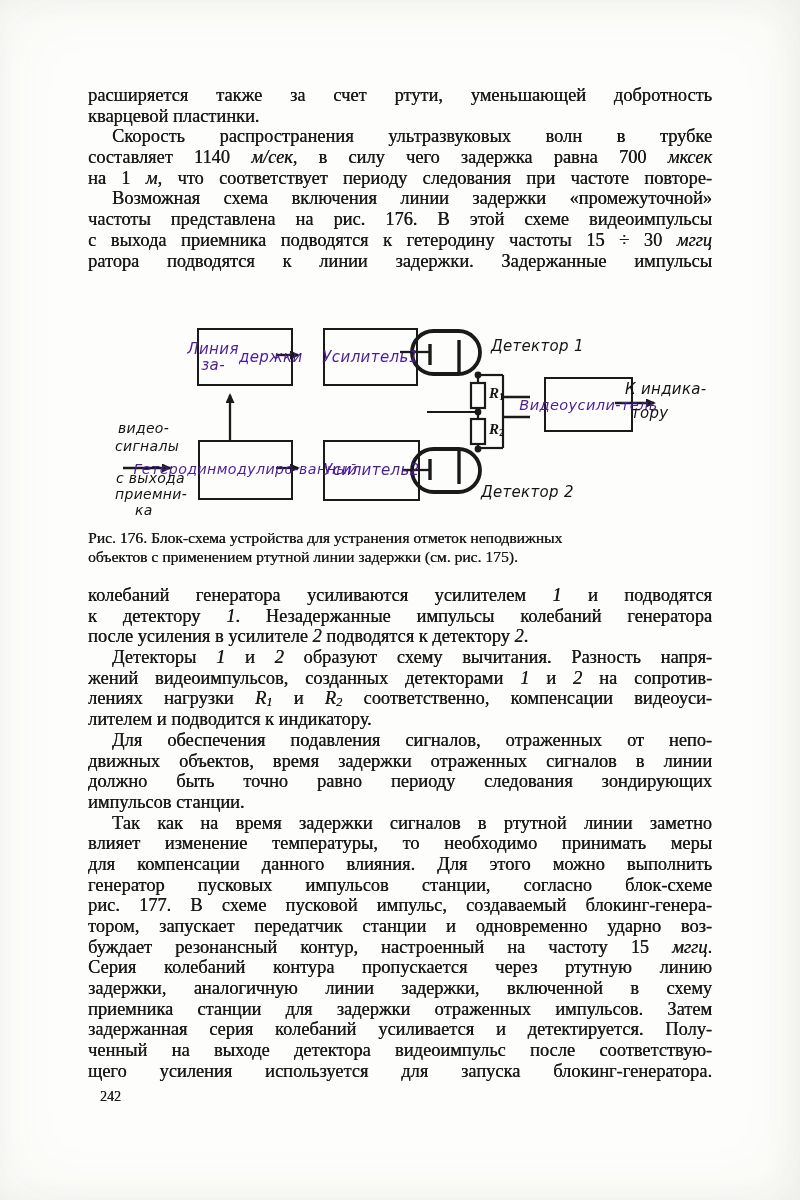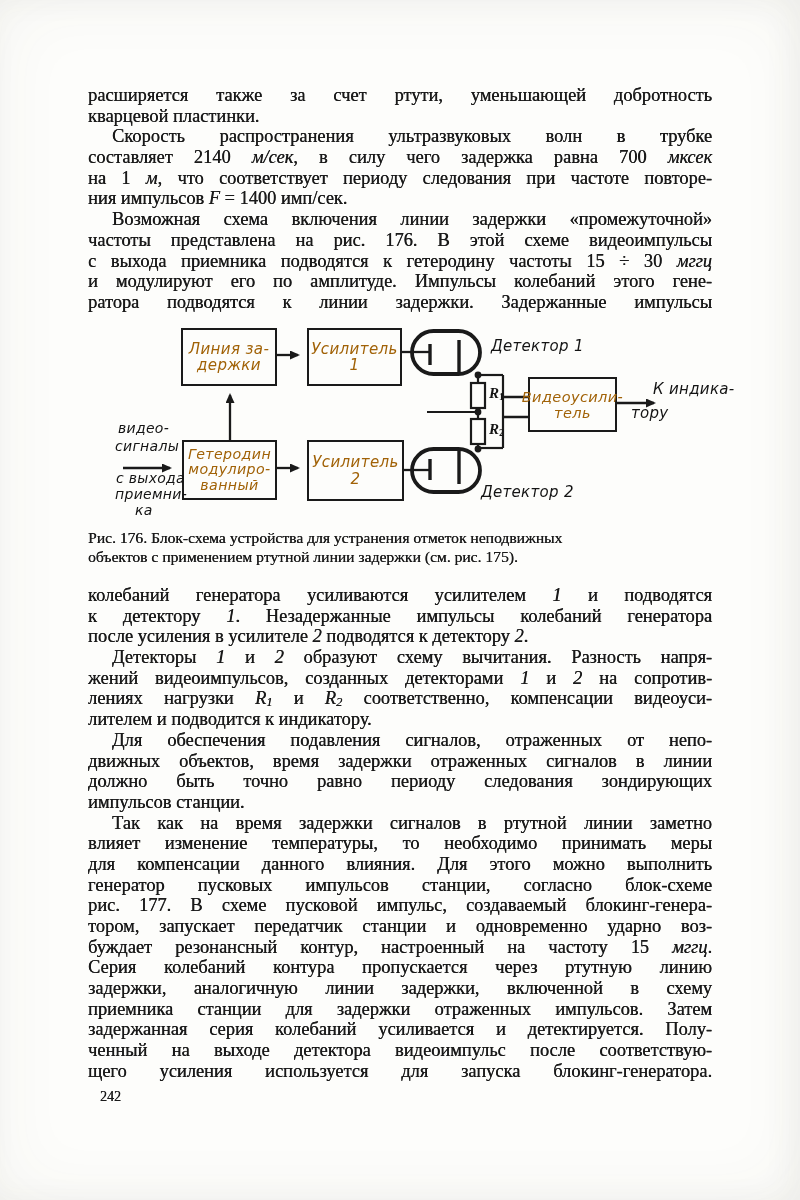--- a/index.html
+++ b/index.html
@@ -28,23 +28,23 @@
   }
   .line.nj{text-align-last:left;}
   .line.ind{text-indent:24px;}
   .it{font-style:italic;}
   .sub{font-size:0.68em;vertical-align:-0.18em;}
   
   .figure{position:absolute;left:88px;top:325px;width:644px;height:204px;}
   .figure svg{position:absolute;left:0;top:0;}
   .dbox{
     position:absolute;border:2.6px solid #1a1a1a;background:transparent;
-    display:flex;flex-direction:column;align-items:center;justify-content:center;
-    font:italic 15px/16.5px "DejaVu Sans",sans-serif;color:#a16207;
-    letter-spacing:0.4px;text-align:center;
+    display:flex;flex-direction:row;align-items:center;justify-content:center;
+    font:italic 15px/16.5px "DejaVu Sans",sans-serif;color:#4c1d95;
+    letter-spacing:0.4px;text-align:center;margin-left:16px;
   }
   #box-delay{left:93px;top:3px;width:92px;height:54px;}
   #box-amp1{left:219px;top:3px;width:91px;height:54px;}
   #box-het{left:94px;top:115px;width:91px;height:56px;font-size:14.2px;line-height:15.6px;}
   #box-amp2{left:219px;top:115px;width:93px;height:57px;}
   #box-videoamp{left:440px;top:52px;width:85px;height:51px;border-width:2.2px;font-size:14.5px;line-height:16px;}
   .lbl{
     position:absolute;font:italic 14px/15px "DejaVu Sans",sans-serif;
     color:#141414;letter-spacing:0.3px;white-space:nowrap;text-align:center;
   }
@@ -65,27 +65,25 @@
 </style>
 </head>
 <body>
 
 <div class="page">
 
   <div id="pre-text" class="textblock">
       <div class="line"><span>расширяется также за счет ртути, уменьшающей добротность</span></div>
       <div class="line nj"><span>кварцевой пластинки.</span></div>
       <div class="line ind"><span>Скорость распространения ультразвуковых волн в трубке</span></div>
-      <div class="line"><span>составляет 2140 </span><span class="it">м/сек</span><span>, в силу чего задержка равна 700 </span><span class="it">мксек</span></div>
+      <div class="line"><span>составляет 1140 </span><span class="it">м/сек</span><span>, в силу чего задержка равна 700 </span><span class="it">мксек</span></div>
       <div class="line"><span>на 1 </span><span class="it">м</span><span>, что соответствует периоду следования при частоте повторе-</span></div>
-      <div class="line nj"><span>ния импульсов </span><span class="it">F</span><span> = 1400 имп/сек.</span></div>
       <div class="line ind"><span>Возможная схема включения линии задержки «промежуточной»</span></div>
       <div class="line"><span>частоты представлена на рис. 176. В этой схеме видеоимпульсы</span></div>
       <div class="line"><span>с выхода приемника подводятся к гетеродину частоты 15 ÷ 30 </span><span class="it">мггц</span></div>
-      <div class="line"><span>и модулируют его по амплитуде. Импульсы колебаний этого гене-</span></div>
       <div class="line"><span>ратора подводятся к линии задержки. Задержанные импульсы</span></div>
     </div>
 
   <div class="figure">
     <svg width="644" height="204" viewBox="0 0 644 204">
       <defs>
         <marker id="ah" markerWidth="10" markerHeight="9" refX="8" refY="4.5" orient="auto" markerUnits="userSpaceOnUse">
           <path d="M0,0 L10,4.5 L0,9 z" fill="#1a1a1a"></path>
         </marker>
       </defs>
@@ -164,21 +162,21 @@
     <div class="lbl" style="left:28px;top:146px;">с выхода</div>
     <div class="lbl" style="left:27px;top:162px;">приемни-</div>
     <div class="lbl" style="left:47px;top:178px;">ка</div>
 
     <div class="lbl big" style="left:403px;top:14px;">Детектор 1</div>
     <div class="lbl big" style="left:393px;top:160px;">Детектор 2</div>
 
     <div class="rlbl" style="left:401px;top:60px;"><span>R</span><span class="sub">1</span></div>
     <div class="rlbl" style="left:401px;top:96px;"><span>R</span><span class="sub">2</span></div>
 
-    <div class="lbl big" style="left:537px;top:57px;margin-left:28px;">К индика-</div>
+    <div class="lbl big" style="left:537px;top:57px;">К индика-</div>
     <div class="lbl big" style="left:543px;top:81px;">тору</div>
   </div>
 
   <div class="caption">
     <div>Рис. 176. Блок-схема устройства для устранения отметок неподвижных</div>
     <div>объектов с применением ртутной линии задержки (см. рис. 175).</div>
   </div>
 
   <div id="post-text" class="textblock">
       <div class="line"><span>колебаний генератора усиливаются усилителем </span><span class="it">1</span><span> и подводятся</span></div>

